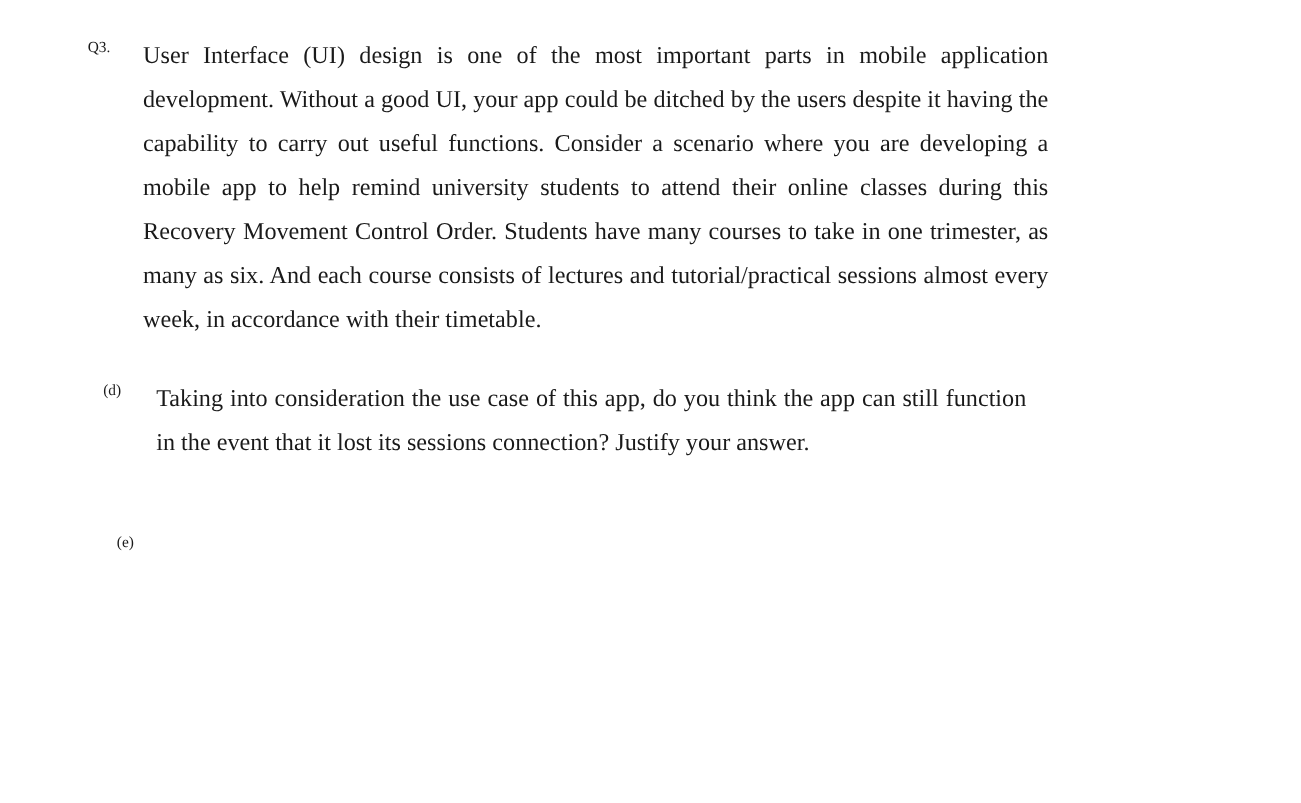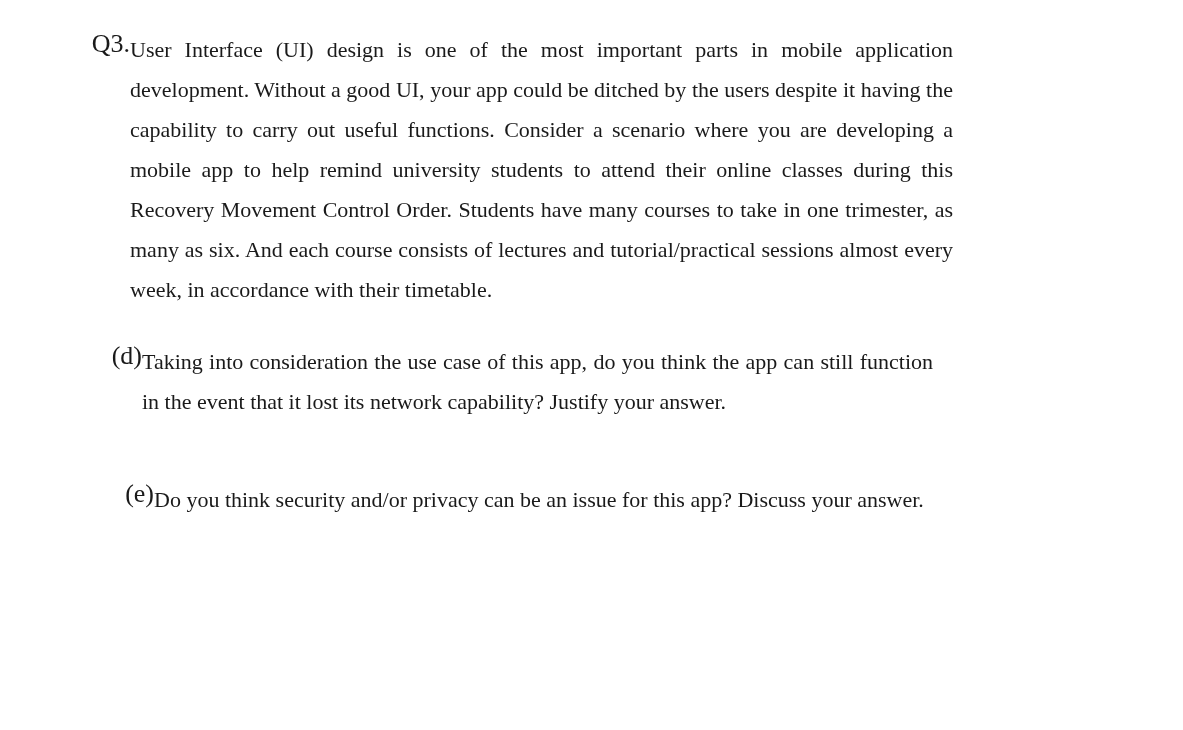--- a/index.html
+++ b/index.html
@@ -18,23 +18,23 @@
     padding: 30px 40px 30px 40px;
     position: relative;
   }
   .row {
     display: flex;
     align-items: flex-start;
     margin-bottom: 18px;
   }
   .label-col {
     flex: 0 0 80px;
-    font-size: 26px;
+    font-size: 14px;
     line-height: 28px;
-    text-align: right;
+    text-align: center;
     padding-left: 10px;
   }
   .label-col.sub {
     flex: 0 0 80px;
     padding-left: 22px;
   }
   .body-col {
     flex: 1 1 auto;
     font-size: 22px;
     line-height: 40px;
@@ -54,23 +54,22 @@
 
   <div class="row">
     <div class="label-col">Q3.</div>
     <div class="body-col">User Interface (UI) design is one of the most important parts in mobile application development. Without a good UI, your app could be ditched by the users despite it having the capability to carry out useful functions. Consider a scenario where you are developing a mobile app to help remind university students to attend their online classes during this Recovery Movement Control Order. Students have many courses to take in one trimester, as many as six. And each course consists of lectures and tutorial/practical sessions almost every week, in accordance with their timetable.</div>
   </div>
 
   <div class="gap-lg"></div>
 
   <div class="row">
     <div class="label-col sub">(d)</div>
-    <div class="body-col narrow">Taking into consideration the use case of this app, do you think the app can still function in the event that it lost its network capability? Justify your answer.</div>
+    <div class="body-col narrow">Taking into consideration the use case of this app, do you think the app can still function in the event that it lost its sessions connection? Justify your answer.</div>
   </div>
 
   <div class="gap-xl"></div>
 
   <div class="row">
     <div class="label-col sub" style="padding-left:34px;">(e)</div>
-    <div class="body-col narrow">Do you think security and/or privacy can be an issue for this app? Discuss your answer.</div>
   </div>
 
 </div>
 
 </body></html>

